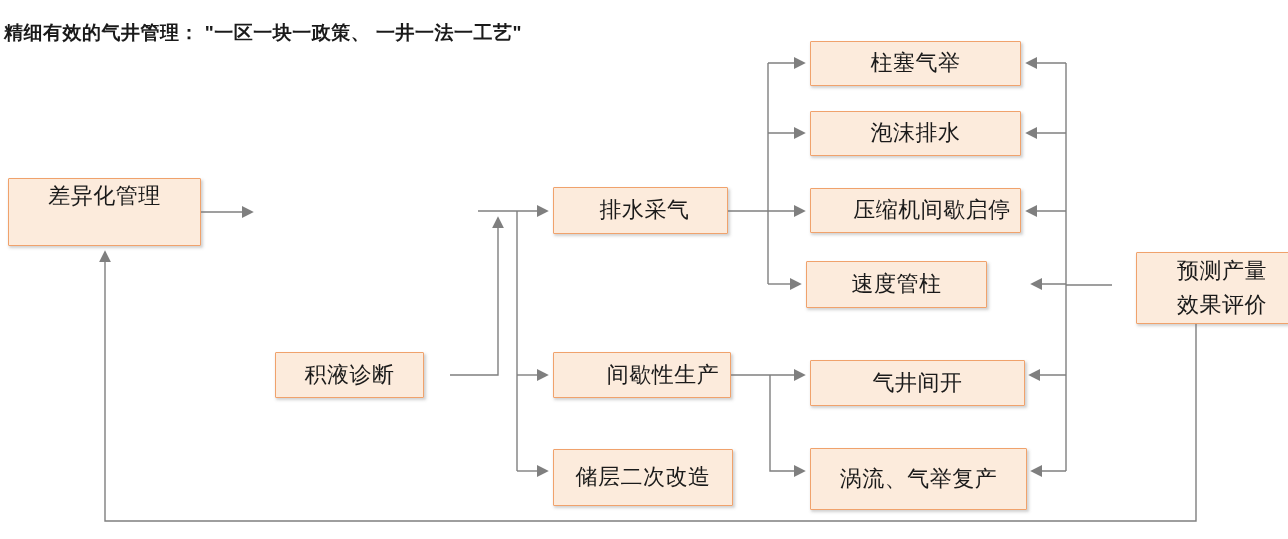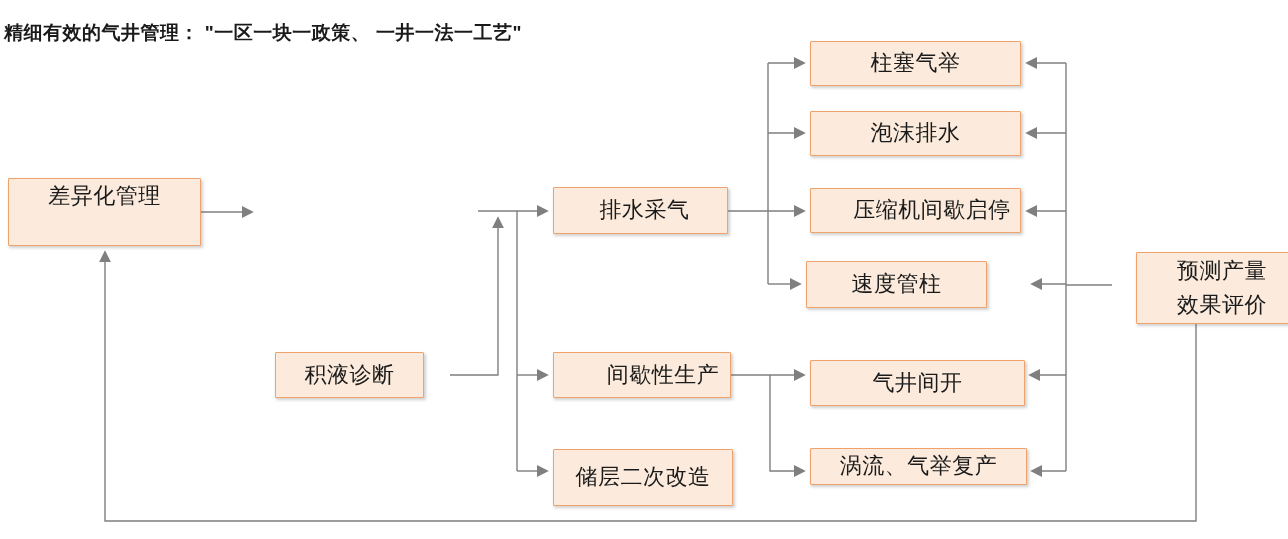--- a/index.html
+++ b/index.html
@@ -118,21 +118,21 @@
   </div>
 
   <div class="node" style="left:806px;top:261px;width:181px;height:47px;">
     <span>速度管柱</span>
   </div>
 
   <div class="node" style="left:810px;top:352px;width:215px;height:46px;margin-top:8px;">
     <span>气井间开</span>
   </div>
 
-  <div class="node" style="left:810px;top:448px;width:217px;height:37px;">
+  <div class="node" style="left:810px;top:448px;width:217px;height:62px;">
     <span>涡流、气举复产</span>
   </div>
 
   <div class="node" style="left:1112px;top:252px;width:172px;height:72px;margin-left:24px;">
     <span>预测产量</span>
     <span>效果评价</span>
   </div>
 
 </div>
 

